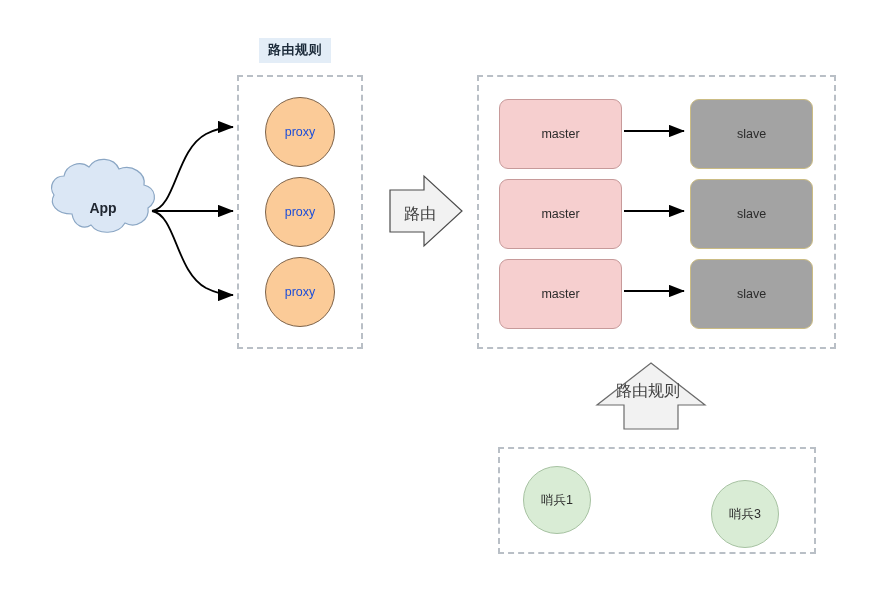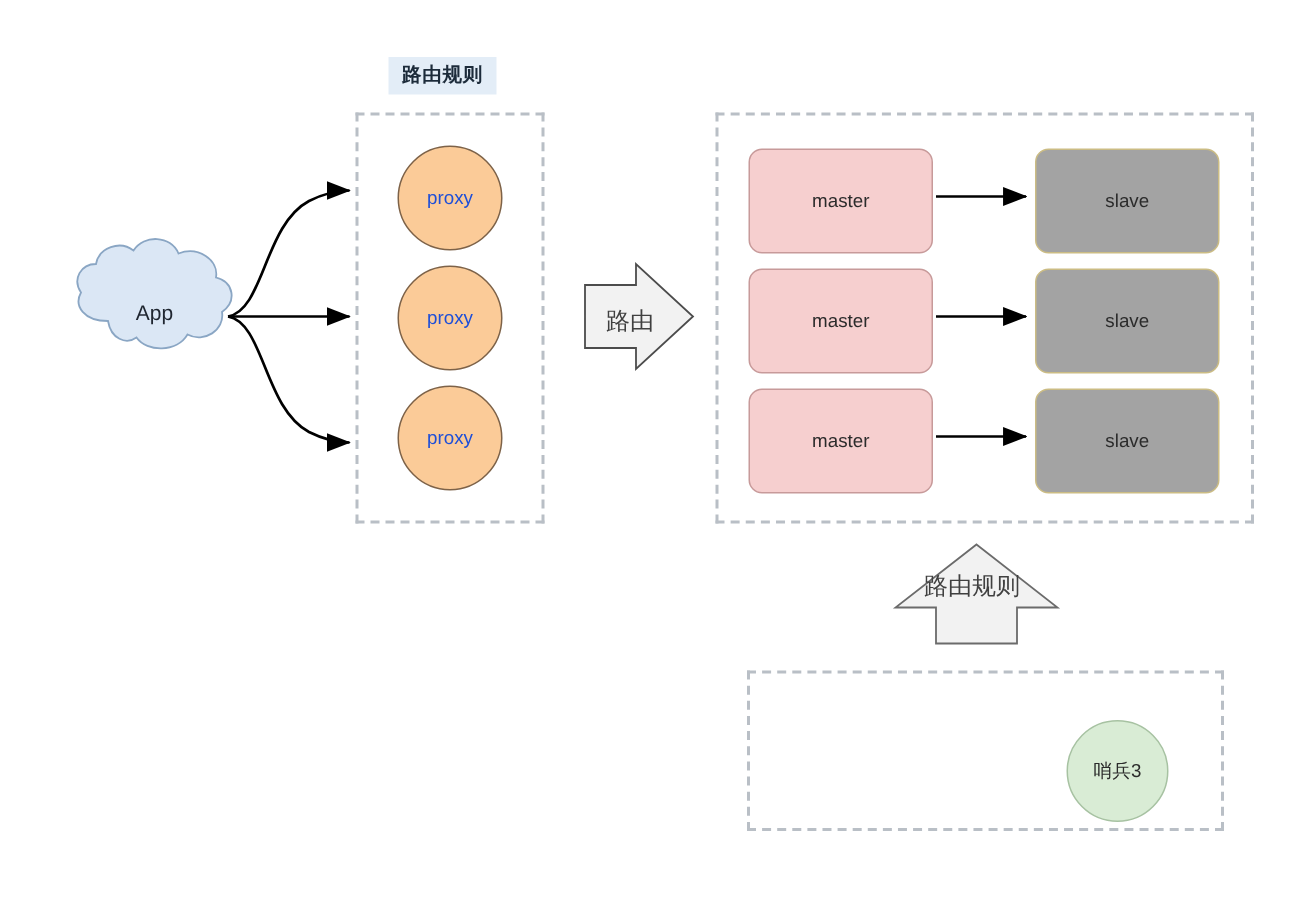--- a/index.html
+++ b/index.html
@@ -81,20 +81,21 @@
     height: 80px;
   }
   #app-cloud .cloud-text {
     position: absolute;
     left: 0;
     top: 30px;
     width: 110px;
     text-align: center;
     font-size: 14px;
     color: #1f2630;
+    font-weight: bold;
   }
 
   
   .db-node {
     position: absolute;
     width: 123px;
     height: 70px;
     border-radius: 9px;
     display: flex;
     align-items: center;
@@ -214,16 +215,17 @@
   <div class="db-node db-master" id="master-1">master</div>
   <div class="db-node db-master" id="master-2">master</div>
 
   <div class="db-node db-slave" id="slave-0">slave</div>
   <div class="db-node db-slave" id="slave-1">slave</div>
   <div class="db-node db-slave" id="slave-2">slave</div>
 
   <div class="block-arrow-label" id="monitor-arrow-label">路由规则</div>
 
   <div class="group-box" id="sentinel-group"></div>
+  <div class="sentinel-node" id="sentinel-0">哨兵1</div>
   <div class="sentinel-node" id="sentinel-2">哨兵3</div>
 
 
 </div>
 
 </body></html>

